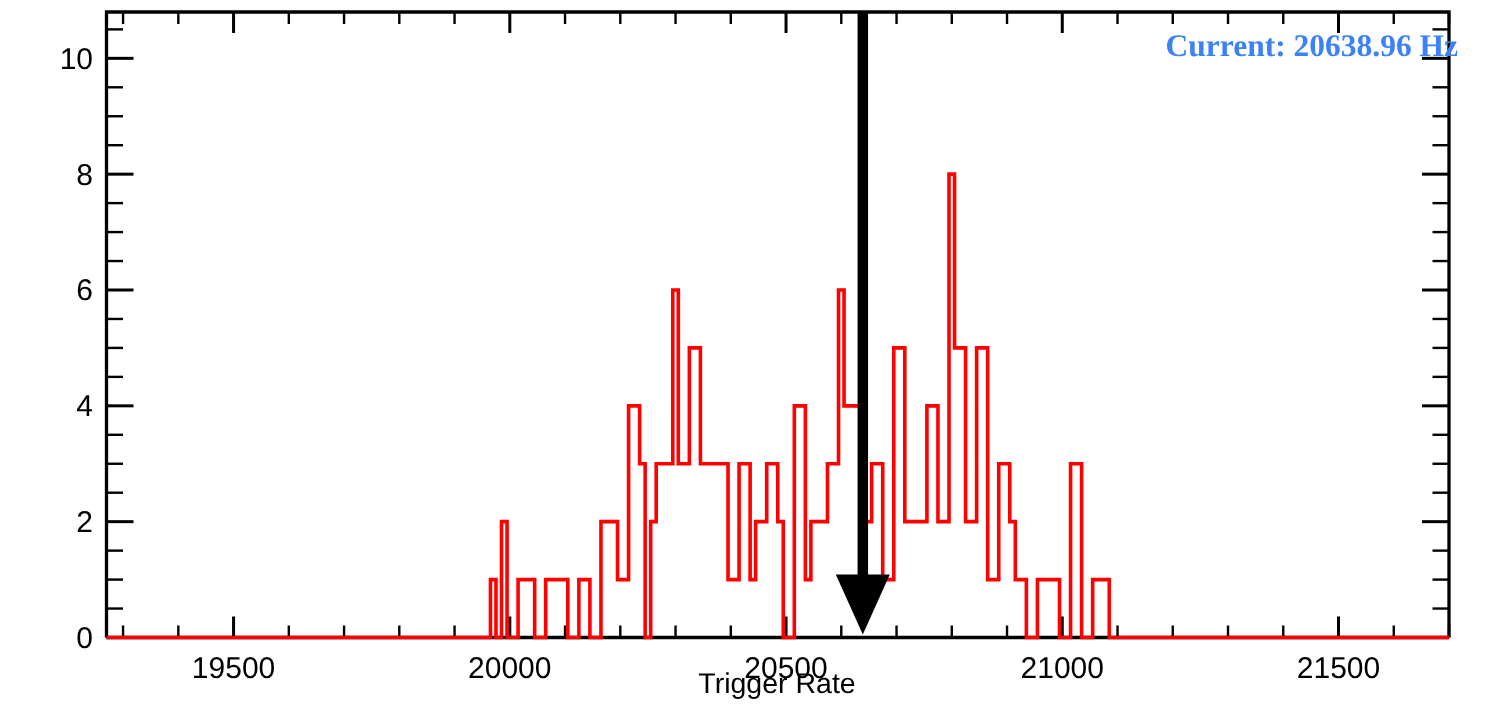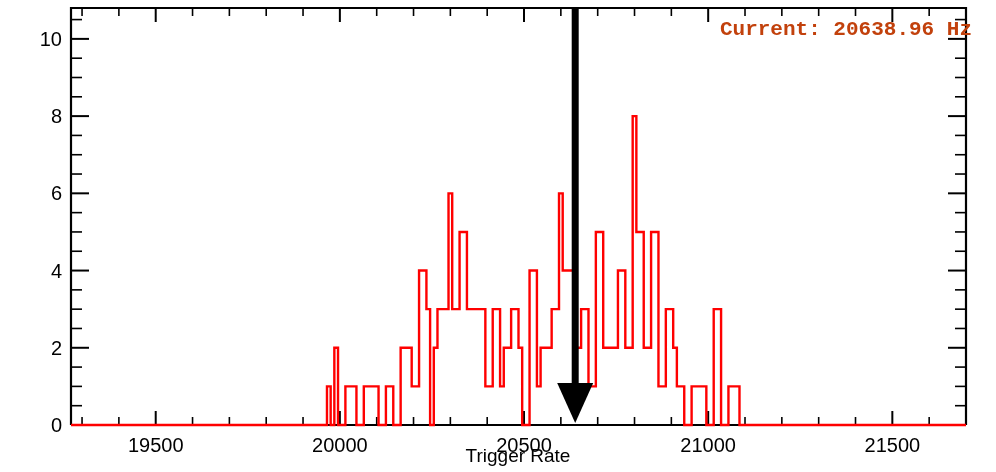--- a/index.html
+++ b/index.html
@@ -56,24 +56,24 @@
     stroke-width: 2.4;
     stroke-linejoin: miter;
     stroke-linecap: butt;
   }
   .marker-shaft {
     stroke-width: 7;
     stroke-linecap: butt;
   }
   .current-label {
     position: absolute;
-    font-family: Liberation Mono, monospace;
+    font-family: Liberation Serif, serif;
     font-size: 21px;
     font-weight: bold;
-    color: #c2410c;
+    color: #3b82f6;
     white-space: nowrap;
   }
 </style>
 </head>
 <body>
 
 <div id="canvas-root">
 
   <svg id="plot-svg" width="996" height="472">
     <g id="frame-group">

